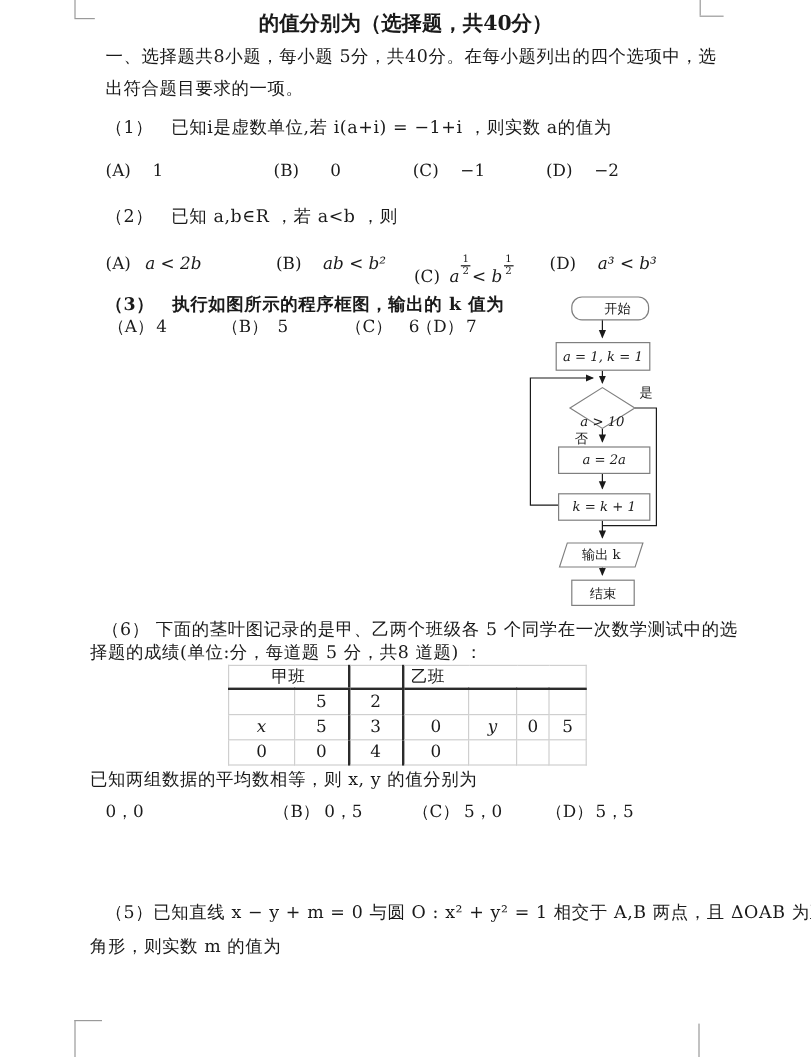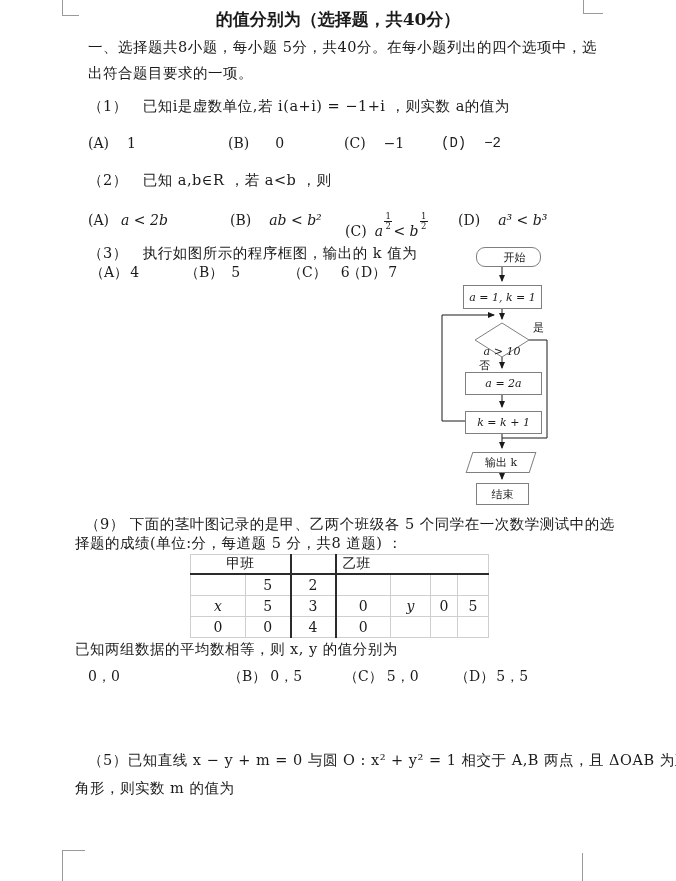--- a/index.html
+++ b/index.html
@@ -73,31 +73,31 @@
 
   <div class="abs title">的值分别为（选择题，共40分）</div>
 
   <div class="abs body-line" style="left:88px;top:38px;">一、选择题共8小题，每小题 5分，共40分。在每小题列出的四个选项中，选</div>
   <div class="abs body-line" style="left:88px;top:64px;">出符合题目要求的一项。</div>
 
   <div class="abs body-line" style="left:88px;top:97px;">（1）　已知i是虚数单位,若 i(a+i) = −1+i ，则实数 a的值为</div>
   <div class="opt" style="left:88px;top:135px;"><span>(A)</span><span class="ov">1</span></div>
   <div class="opt" style="left:228px;top:135px;"><span>(B)</span><span class="ov" style="margin-left:26px;">0</span></div>
   <div class="opt" style="left:344px;top:135px;"><span>(C)</span><span class="ov">−1</span></div>
-  <div class="opt" style="left:441px;top:135px;font-family:Liberation Mono, monospace;"><span>(D)</span><span class="ov">−2</span></div>
+  <div class="opt" style="left:455px;top:135px;"><span>(D)</span><span class="ov">−2</span></div>
 
   <div class="abs body-line" style="left:88px;top:171px;">（2）　已知 a,b∈R ，若 a&lt;b ，则</div>
   <div class="opt mi" style="left:88px;top:212px;"><span style="font-style:normal;">(A)</span><span class="ov-mid ov" style="margin-left:12px;">a &lt; 2b</span></div>
   <div class="opt mi" style="left:230px;top:212px;"><span style="font-style:normal;">(B)</span><span class="ov">ab &lt; b²</span></div>
   <div class="opt" style="left:345px;top:212px;">
     <span>(C)</span><span class="ov-sm ov" style="margin-left:8px;"></span><span class="mi">a</span><span class="sfrac"><span class="n">1</span><span class="d">2</span></span><span>&lt;</span> <span class="mi">b</span><span class="sfrac"><span class="n">1</span><span class="d">2</span></span>
   </div>
   <div class="opt mi" style="left:458px;top:212px;"><span style="font-style:normal;">(D)</span><span class="ov">a³ &lt; b³</span></div>
 
-  <div class="abs body-line" style="left:88px;top:244px;">（3）　执行如图所示的程序框图，输出的 k 值为</div>
+  <div class="abs body-line" style="left:88px;top:244px;font-weight:bold;">（3）　执行如图所示的程序框图，输出的 k 值为</div>
   <div class="opt" style="left:90px;top:264px;"><span>（A）</span><span class="ov ov-tight" style="margin-left:2px;">4</span></div>
   <div class="opt" style="left:185px;top:264px;"><span>（B）</span><span class="ov ov-sm" style="margin-left:8px;">5</span></div>
   <div class="opt" style="left:288px;top:264px;"><span>（C）</span><span class="ov ov-mid" style="margin-left:14px;">6</span></div>
   <div class="opt" style="left:347px;top:264px;"><span>（D）</span><span class="ov ov-tight" style="margin-left:2px;">7</span></div>
 
   <div class="fc">
     <svg width="125" height="262" viewBox="0 0 125 262">
       <defs>
         <marker id="arr" markerWidth="8" markerHeight="8" refX="6" refY="3" orient="auto">
           <path d="M0,0 L7,3 L0,6 z" fill="#1a1a1a"></path>
@@ -129,21 +129,21 @@
         <span>k = k + 1</span>
       </div>
     <div class="fc-node fc-out">
         <span>输出 k</span>
       </div>
     <div class="fc-node fc-end">
         <span>结束</span>
       </div>
   </div>
 
-  <div class="abs body-line" style="left:85px;top:515px;">（9） 下面的茎叶图记录的是甲、乙两个班级各 5 个同学在一次数学测试中的选</div>
+  <div class="abs body-line" style="left:85px;top:515px;">（6） 下面的茎叶图记录的是甲、乙两个班级各 5 个同学在一次数学测试中的选</div>
   <div class="abs body-line" style="left:75px;top:534px;">择题的成绩(单位:分，每道题 5 分，共8 道题) ：</div>
 
   <table class="sl-table">
     <colgroup>
       <col style="width:55px">
         <col style="width:45px">
         <col style="width:45px">
       <col style="width:55px">
         <col style="width:40px">
         <col style="width:27px">

